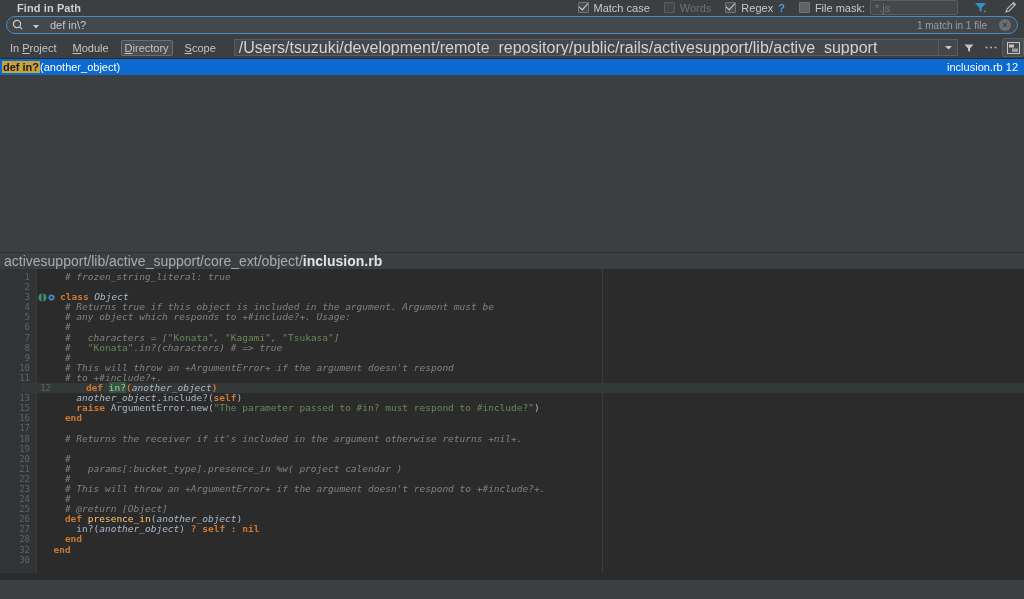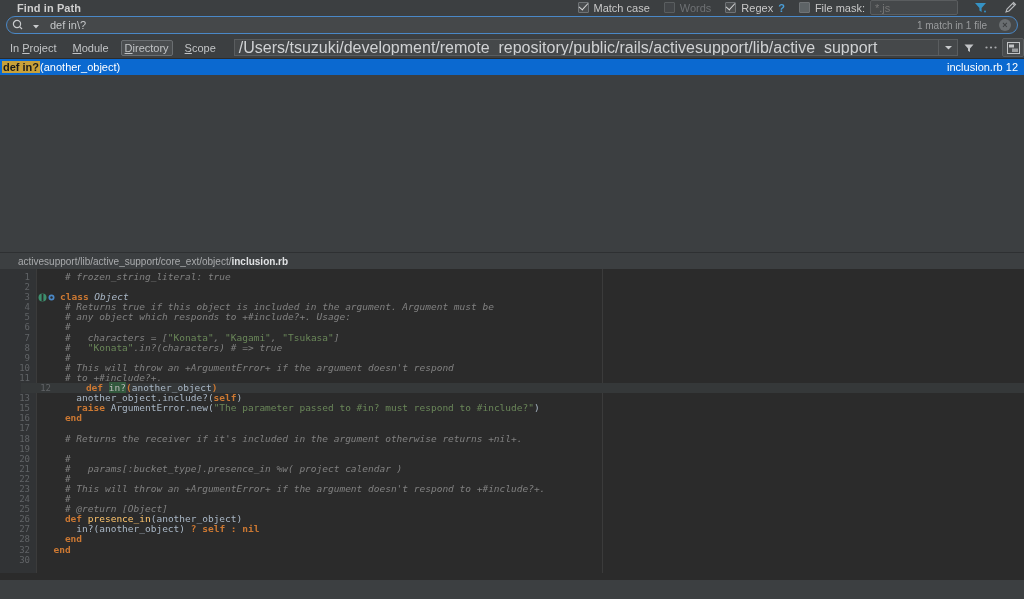--- a/index.html
+++ b/index.html
@@ -212,23 +212,23 @@
   .result-right { margin-left: auto; font-size: 11px; color: #ffffff; }
   .results-empty { background: #3c3f41; height: 177px; }
 
   
   .breadcrumb {
     height: 17px;
     background: #3c3f41;
     border-top: 1px solid #2e3032;
     display: flex;
     align-items: center;
-    padding-left: 18px;
-    box-sizing: border-box;
-    font-size: 10px;
+    padding-left: 4px;
+    box-sizing: border-box;
+    font-size: 14px;
     color: #a9abad;
   }
   .breadcrumb b { color: #e0e2e4; font-weight: bold; }
 
   
   .editor {
     position: relative;
     background: #2b2b2b;
     height: 311px;
     overflow: hidden;
@@ -268,21 +268,21 @@
     flex: 0 0 36px;
     font-family: "DejaVu Sans Mono", monospace;
   }
   .code { padding-left: 6px; white-space: pre; }
 
   
   .c-com  { color: #808080; font-style: italic; }
   .c-kw   { color: #cc7832; font-weight: bold; }
   .c-cls  { color: #a9b7c6; font-style: italic; }
   .c-mth  { color: #ffc66d; }
-  .c-param{ color: #a9b7c6; }
+  .c-param{ color: #a9b7c6; font-style: italic; }
   .c-str  { color: #6a8759; }
   .c-plain{ color: #a9b7c6; }
   .c-hl   { background: #32593d; }
 
   .bottom-strip {
     position: absolute;
     left: 0; right: 0; bottom: 0;
     height: 7px;
     background: #2b2b2b;
   }

